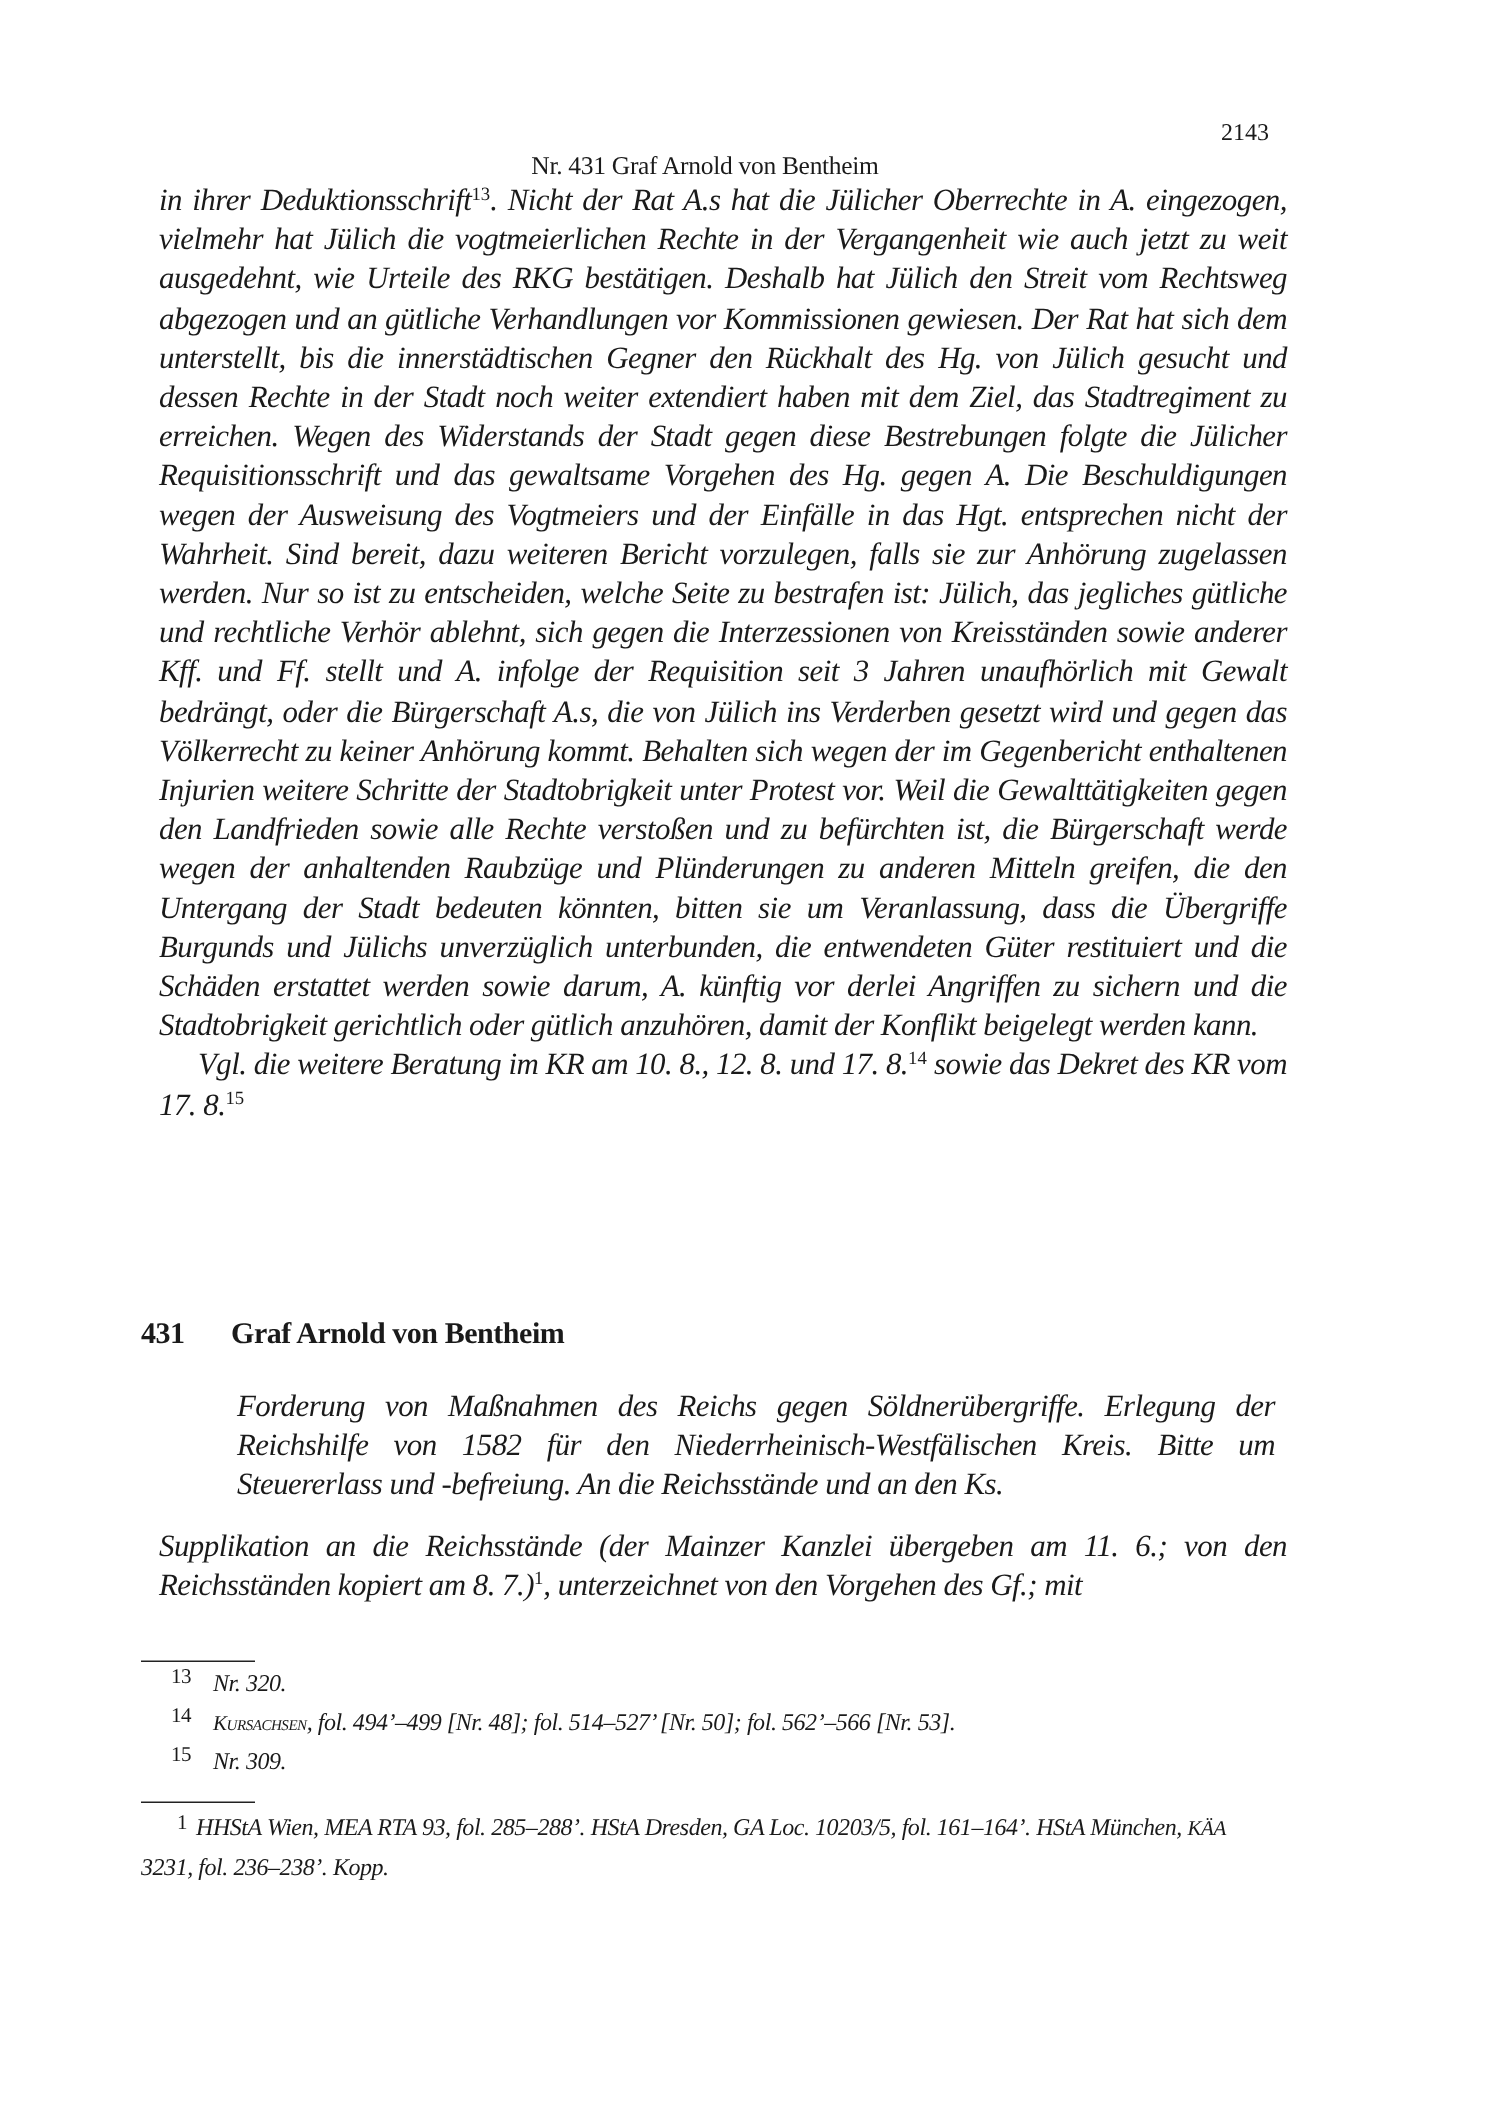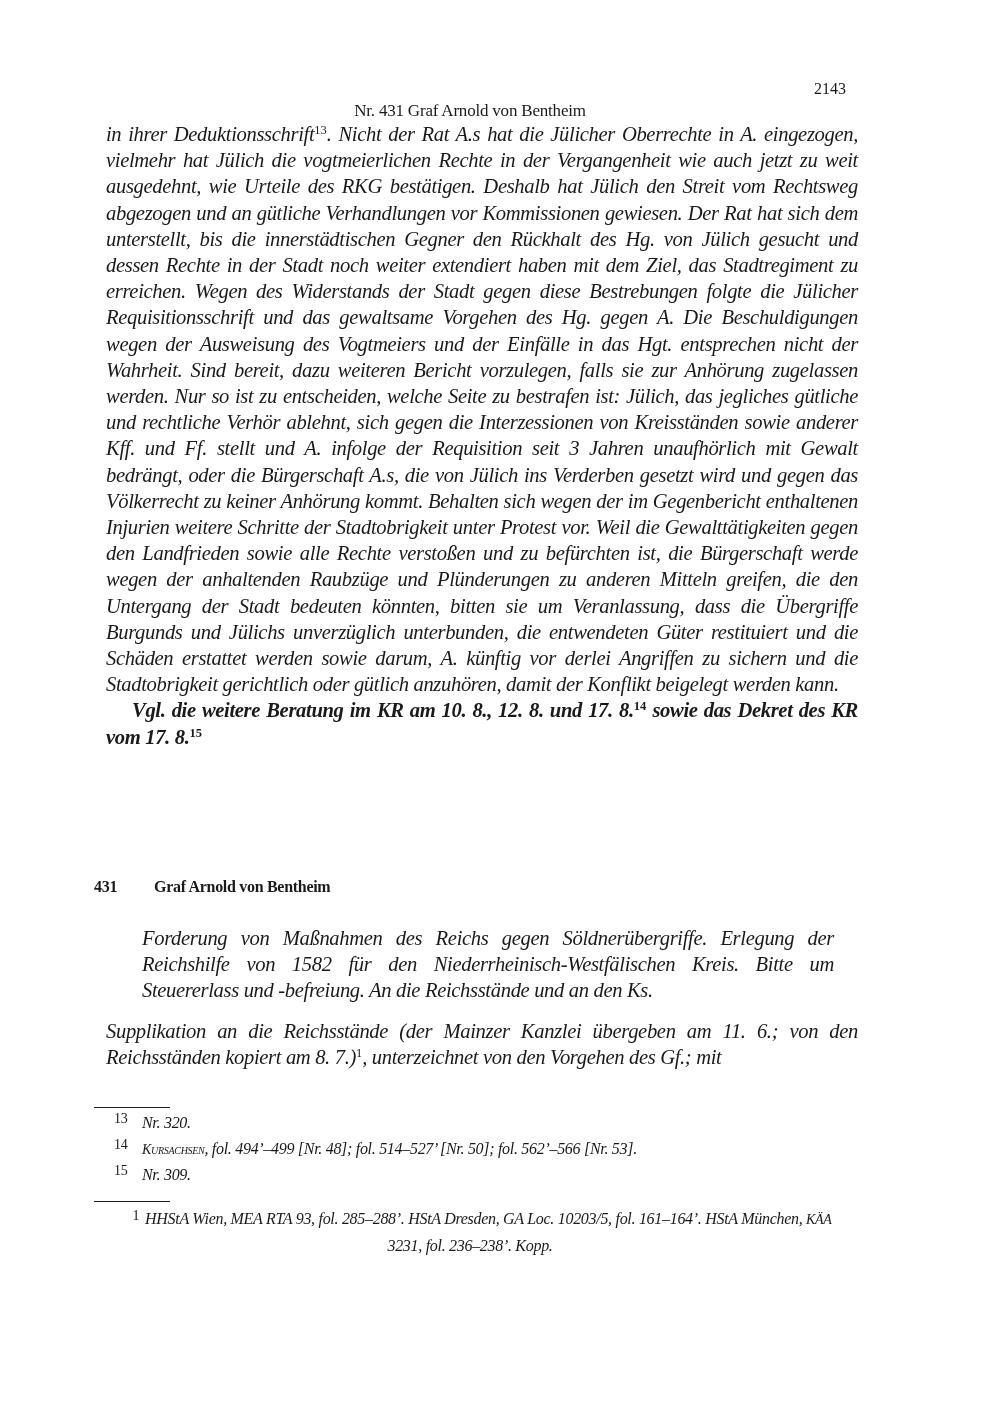--- a/index.html
+++ b/index.html
@@ -14,43 +14,43 @@
     }
     .running-title { position: absolute; left: 0; width: 752px; text-align: center; top: 3px; letter-spacing: -0.2px; margin-top: 18px; }
     .page-number { position: absolute; right: 0; top: 0; font-size: 16px; }
 
     .body-text {
       position: absolute; left: 12px; width: 752px;
       font-style: italic; font-size: 20.6px; line-height: 26.2px;
       text-align: justify; letter-spacing: -0.35px; word-spacing: 0px;
     }
     .body-text p { margin: 0; }
-    .body-text p.indent { text-indent: 26px; font-weight: bold; }
+    .body-text p.indent { text-indent: 26px; }
     sup { font-style: normal; font-size: 12.5px; line-height: 0; vertical-align: 7px; letter-spacing: 0; }
 
     .block-main { top: 121px; }
     .entry-heading {
-      position: absolute; top: 878px; left: 0; font-size: 16px; font-weight: bold;
+      position: absolute; top: 878px; left: 0; font-size: 20px; font-weight: bold;
       letter-spacing: -0.3px;
     }
     .entry-number { display: inline-block; width: 60px; }
-    .summary { top: 925px; left: 48px; width: 692px; }
+    .summary { top: 925px; left: 64px; width: 692px; }
     .source-intro { top: 1018px; }
 
     .fn-rule { position: absolute; left: 0; width: 76px; height: 0; border-top: 1px solid #222; }
     .footnotes {
       position: absolute; left: 0; width: 752px; font-style: italic;
       font-size: 16px; line-height: 25.5px; letter-spacing: -0.3px;
     }
     .fn { position: relative; padding-left: 48px; }
     .fn-num {
       position: absolute; left: 20px; top: -4px; font-style: normal; font-size: 14px;
     }
     .sc { font-variant: small-caps; font-size: 14px; }
-    .fn2 { text-indent: 24px; text-align: center; }
+    .fn2 { text-indent: 24px; }
     .fn2 .fn-num2 { font-style: normal; font-size: 14px; position: relative; top: -4px; margin-right: 6px; }
   </style>
 </head>
 <body>
 
 <div class="page">
 
   <div class="running-head">
     <span class="running-title">Nr. 431 Graf Arnold von Bentheim</span>
     <span class="page-number">2143</span>

